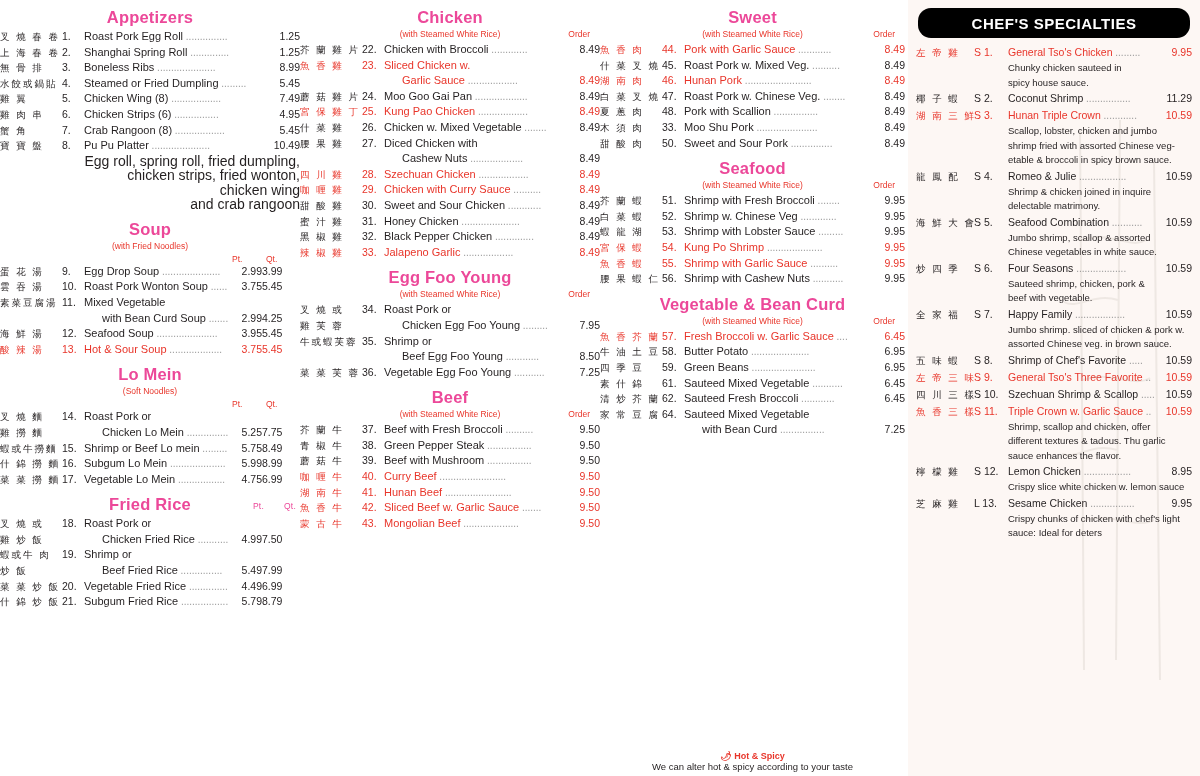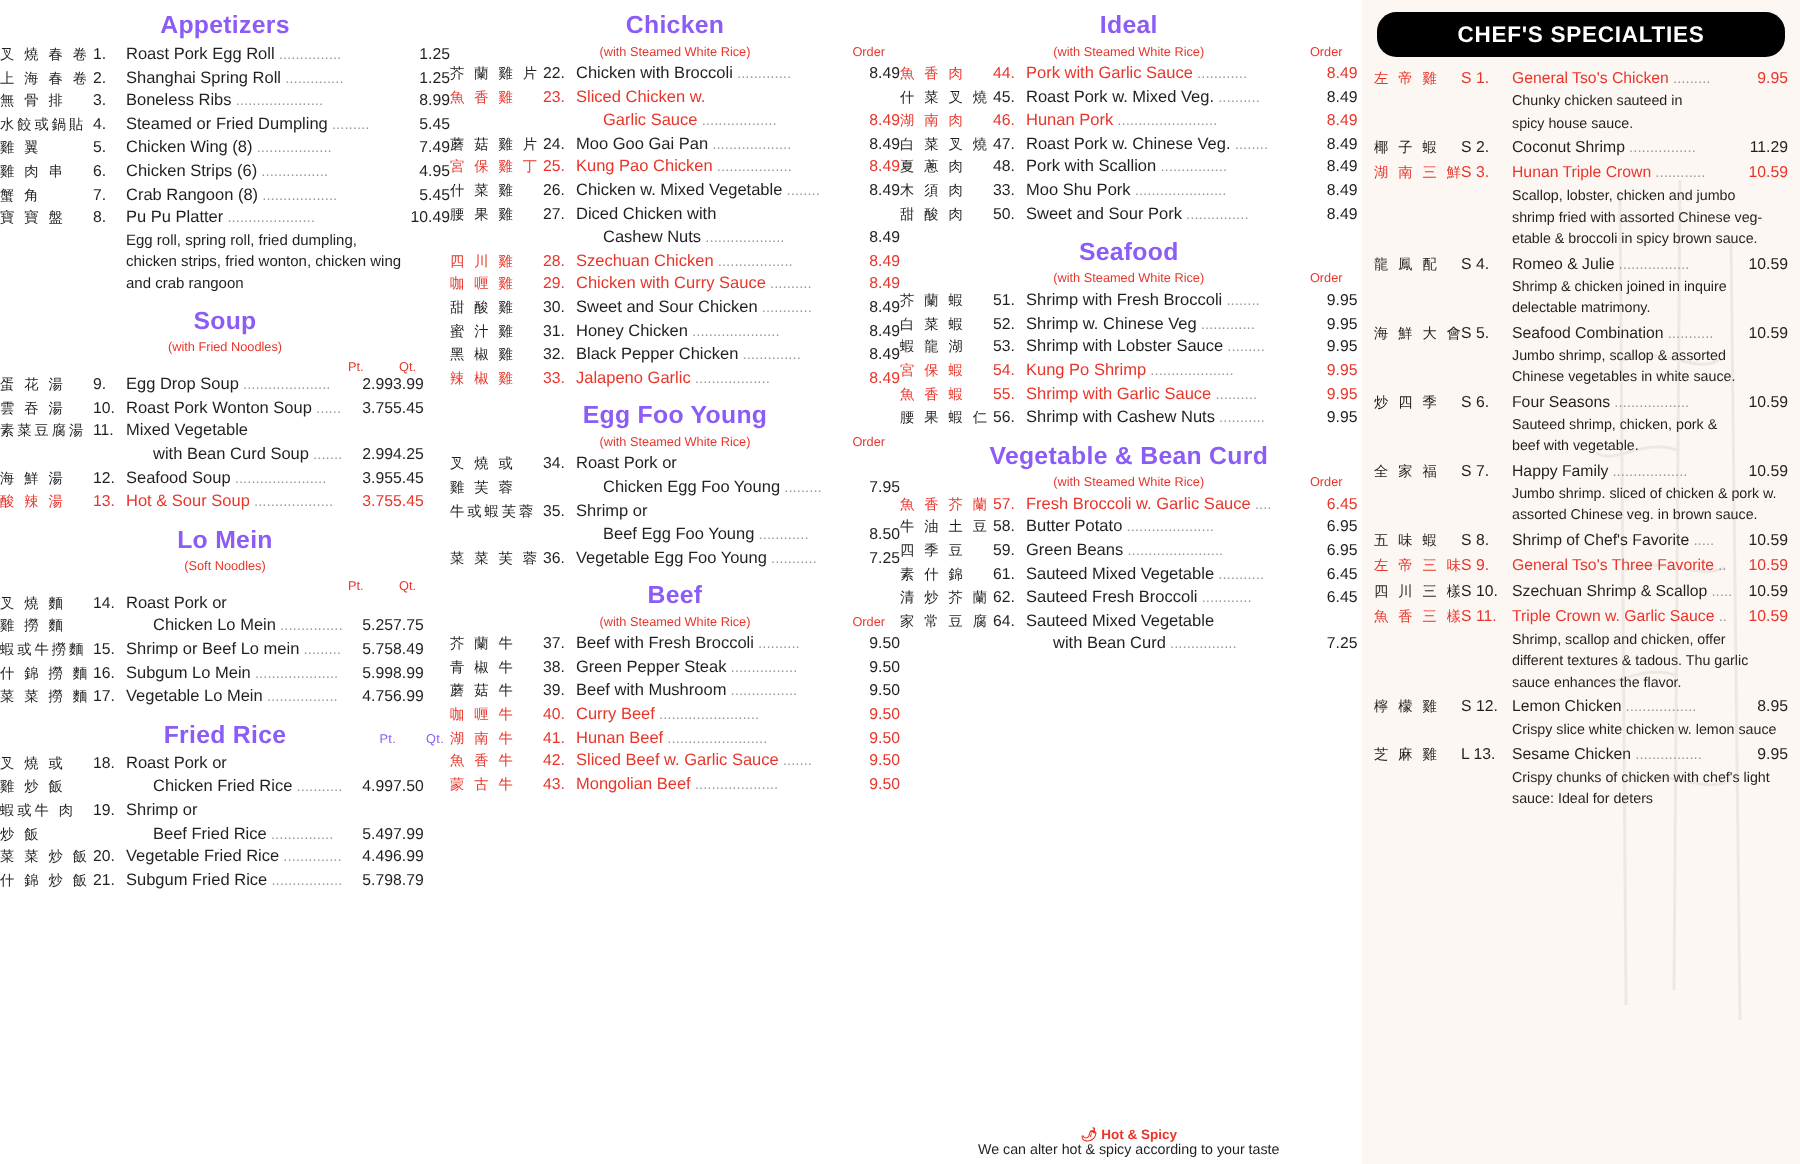--- a/index.html
+++ b/index.html
@@ -11,21 +11,21 @@
     overflow:hidden;
   }
   .page{position:relative;width:1200px;height:776px;}
   .col{position:absolute;top:0;height:776px;}
   .c1{left:0;width:300px;}
   .c2{left:300px;width:300px;}
   .c3{left:600px;width:305px;}
   .c4{left:908px;width:292px;background:#fdf7f4;height:776px;}
 
   .sec-title{
-    text-align:center;color:#8b5cf6;font-weight:bold;font-size:16.5px;
+    text-align:center;color:#ec4899;font-weight:bold;font-size:16.5px;
     margin:8px 0 2px 0;letter-spacing:.2px;
   }
   .sec-note{
     text-align:center;color:#e8352a;font-size:8.5px;margin:0 0 3px 0;
   }
   .sec-head-row{
     display:flex;justify-content:center;position:relative;margin:0 0 3px 0;
   }
   .sec-head-row .note{color:#e8352a;font-size:8.5px;}
   .sec-head-row .order{position:absolute;right:10px;color:#e8352a;font-size:8.5px;}
@@ -45,21 +45,21 @@
     color:#231f20;text-align:left;
   }
   .cn.red{color:#e8352a;}
   .num{width:22px;flex:0 0 22px;text-align:left;font-size:10.5px;}
   .nm{flex:1;overflow:hidden;position:relative;}
   .nm .dots{color:#9a9a9a;letter-spacing:0px;font-size:10px;}
   .pr{width:34px;flex:0 0 34px;text-align:right;font-size:10.5px;}
   .pr2{width:38px;flex:0 0 38px;text-align:left;font-size:10.5px;}
   .red{color:#e8352a;}
   .desc{
-    padding-left:84px;font-size:10px;line-height:14.5px;color:#231f20;
+    padding-left:84px;font-size:14px;line-height:14.5px;color:#231f20;text-align:right;
   }
 
   
   .chef-banner{
     margin:8px 10px 6px 10px;background:#000000;border-radius:13px;
     height:30px;display:flex;align-items:center;justify-content:center;
   }
   .chef-banner span{color:#fff;font-weight:bold;font-size:15px;letter-spacing:.5px;}
   .chef-list{padding:0 8px 0 8px;}
   .chef-row{display:flex;align-items:baseline;font-size:11px;line-height:16px;white-space:nowrap;}
@@ -467,21 +467,21 @@
         <div class="row">
           <span class="cn red">蒙  古  牛</span>
           <span class="num red">43.</span>
           <span class="nm red"><span>Mongolian Beef</span><span class="dots"> ....................</span></span>
           <span class="pr red">9.50</span>
         </div>
       </div>
   </div>
 
   <div class="col c3">
-    <div class="sec-title">Ideal</div>
+    <div class="sec-title">Sweet</div>
     <div class="sec-head-row">
       <span class="note">(with Steamed White Rice)</span>
       <span class="order">Order</span>
     </div>
     <div class="items" id="pork-list">
         <div class="row">
           <span class="cn red">魚  香  肉</span>
           <span class="num red">44.</span>
           <span class="nm red"><span>Pork with Garlic Sauce</span><span class="dots"> ............</span></span>
           <span class="pr red">8.49</span>

